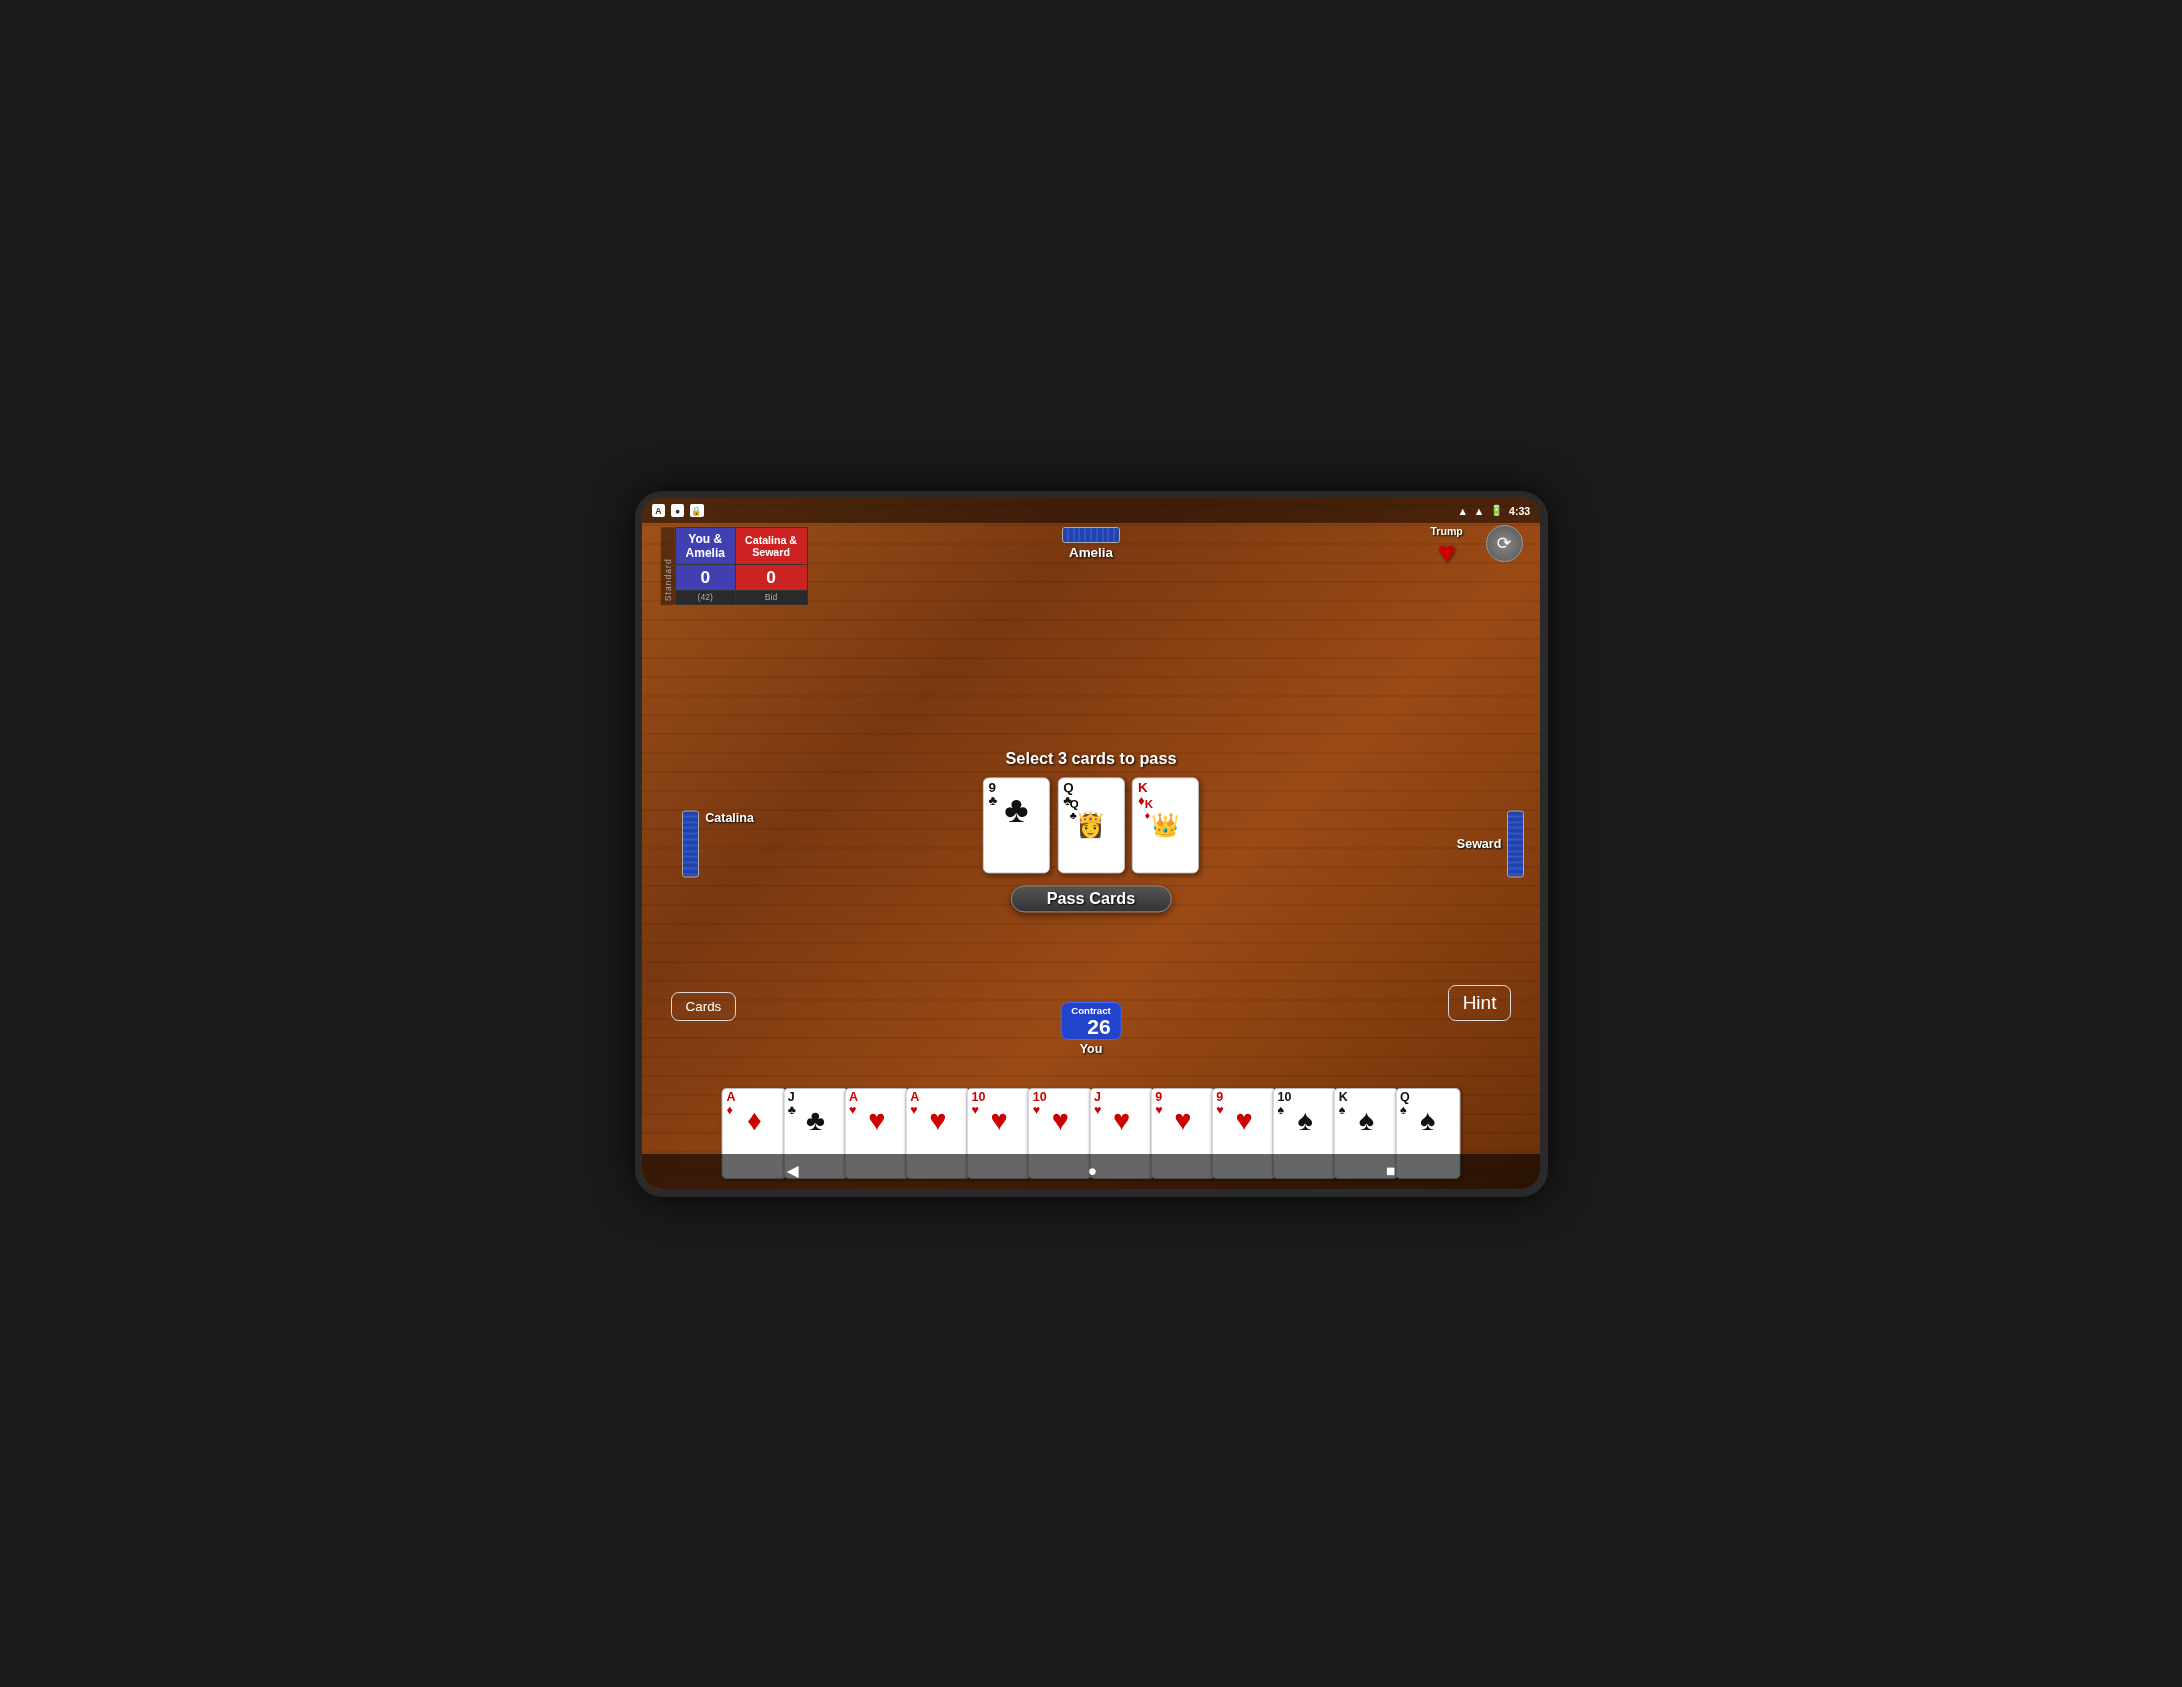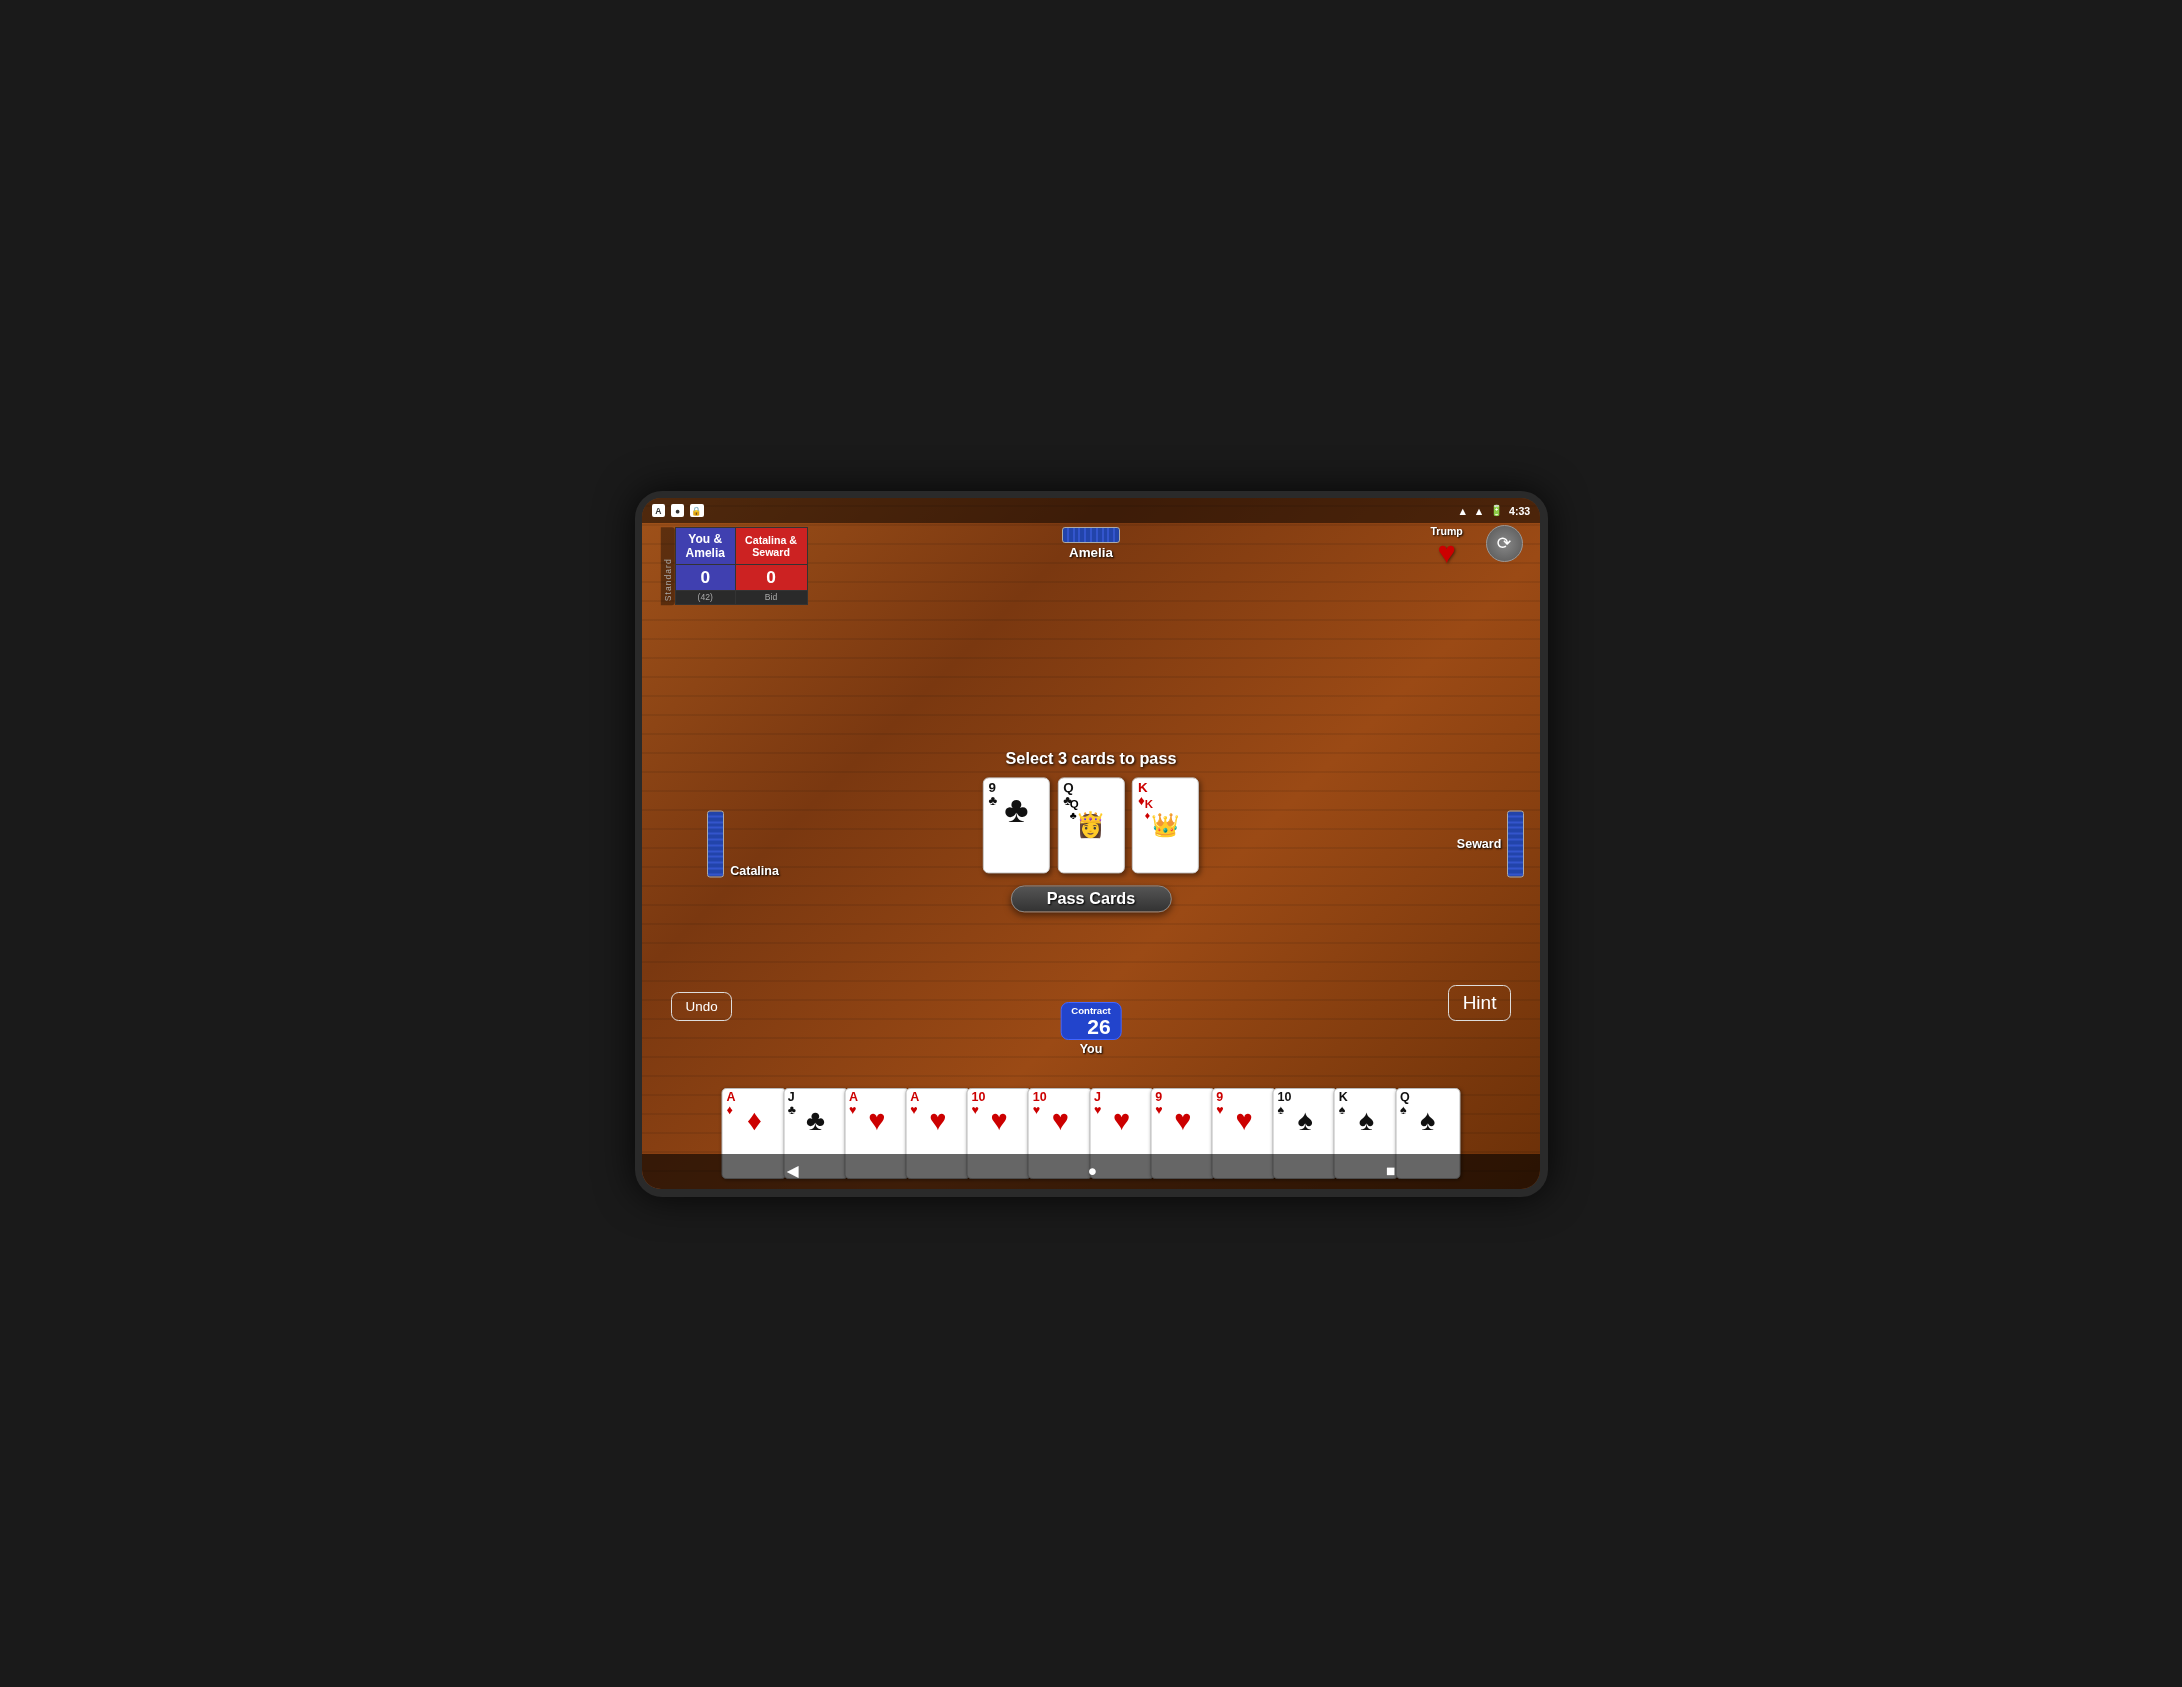--- a/index.html
+++ b/index.html
@@ -204,24 +204,24 @@
       justify-content: center;
       color: white;
       font-size: 17.3px;
       cursor: pointer;
       z-index: 50;
     }
     
     .catalina-area {
       position: absolute;
       top: 50%;
-      left: 25px;
+      left: 0;
       transform: translateY(-50%);
       display: flex;
-      align-items: flex-end;
+      align-items: flex-start;
       z-index: 50;
       padding-left: 40px;
     }
     .catalina-cards {
       width: 17.3px;
       height: 67px;
       background: repeating-linear-gradient(180deg, #2244aa 0px, #2244aa 3.8px, #3355cc 3.8px, #3355cc 5.8px);
       border: 1px solid #aaa;
       border-radius: 2.9px;
       margin-right: 5.8px;
@@ -551,21 +551,21 @@
       <button class="pass-button">Pass Cards</button>
     </div>
 
     <div class="contract-badge">
       <div class="contract-label">Contract</div>
       <div class="contract-number">26</div>
     </div>
 
     <div class="you-label">You</div>
 
-    <button class="undo-btn">Undo</button>
+    <button class="undo-btn">Cards</button>
 
     <button class="hint-btn">Hint</button>
 
     <div class="hand-area">
 
       <div class="hand-card">
         <div class="top-val red">A<br>♦</div>
         <div class="center-suit red">♦</div>
       </div>
 

